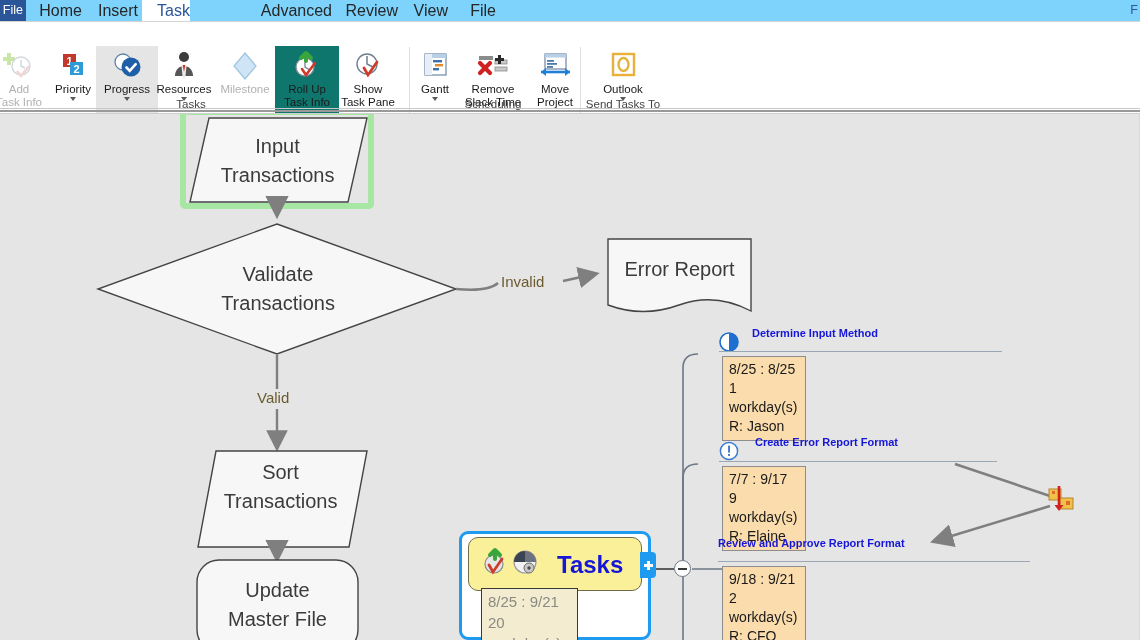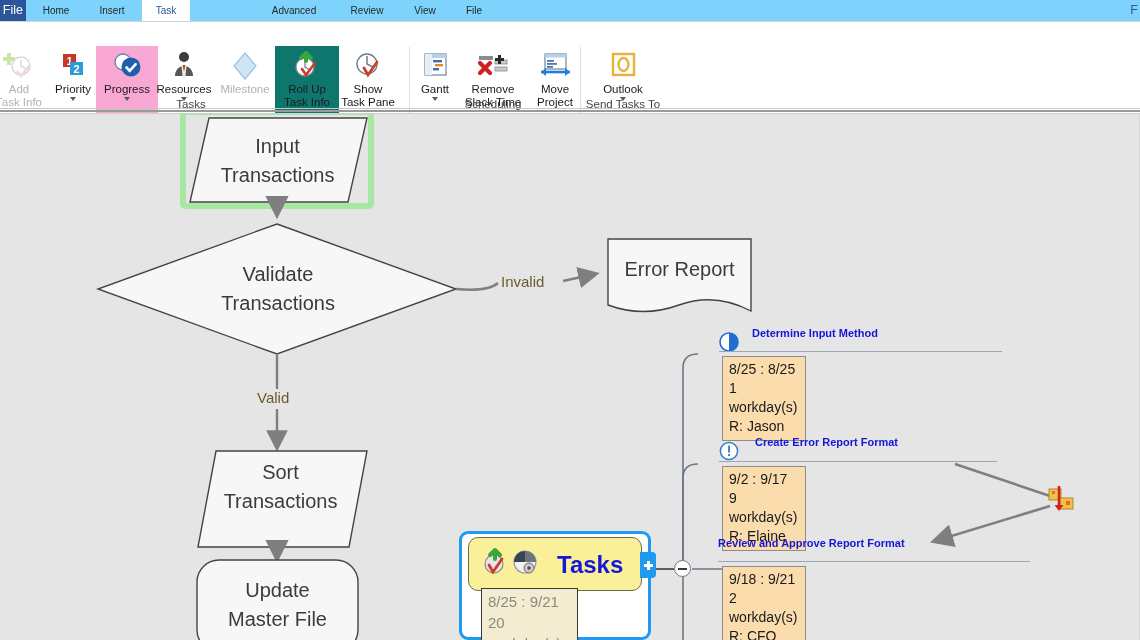--- a/index.html
+++ b/index.html
@@ -11,21 +11,21 @@
   }
   #app { position: relative; width: 1140px; height: 640px; background:#fff; }
 
   
   .tabstrip {
     position:absolute; left:0; top:0; width:1140px; height:21px;
     background:#7dd3fc;
   }
   .tab {
     position:absolute; top:0; height:21px; line-height:21px;
-    font-size:10px; color:#262626; text-align:center; white-space:nowrap;
+    font-size:16px; color:#262626; text-align:right; white-space:nowrap;
     cursor:default;
   }
   .tab.file {
     left:-14px; width:40px; background:#2a5699; color:#ffffff; text-align:right;
     padding-right:3px; font-size:12.5px;
   }
   .tab.active { color:#2a5699; background:#ffffff; }
   .tab-far-right {
     position:absolute; right:2px; top:0; height:21px; line-height:21px;
     font-size:12.5px; color:#2a5699;
@@ -52,21 +52,21 @@
   .rbtn {
     position:absolute; top:24px; width:62px; height:72px;
     text-align:center; cursor:default;
   }
   .rbtn .glyph { display:block; height:34px; margin-top:3px; }
   .rbtn .lbl {
     display:block; font-size:11.5px; line-height:13px; color:#1a1a1a;
     white-space:pre-line;
   }
   .rbtn.disabled .lbl { color:#b1b1b1; }
-  .rbtn.hl { background:#f9a8d4; }
+  .rbtn.hl { background:#e5e5e5; }
   .rbtn.sel { background:#0f766e; }
   .caret {
     display:block; width:0;height:0;margin:1px auto 0;
     border-left:3.5px solid transparent;border-right:3.5px solid transparent;
     border-top:4px solid #5a5a5a;
   }
 
   
   .canvas {
     position:absolute; left:0; top:114px; width:1140px; height:526px;
@@ -376,21 +376,21 @@
 
     <div style="position:absolute;left:719px;top:327px;">
       <svg width="20" height="20" viewBox="0 0 20 20">
         <circle cx="10" cy="10" r="8.6" fill="#ffffff" stroke="#3a7bd0" stroke-width="1.5"></circle>
         <rect x="9.1" y="4.6" width="1.9" height="7" fill="#3a7bd0"></rect>
         <rect x="9.1" y="13" width="1.9" height="2" fill="#3a7bd0"></rect>
       </svg>
     </div>
     <div class="task-title" style="left:755px;top:322px;">Create Error Report Format</div>
     <div style="position:absolute;left:719px;top:347px;width:278px;height:1px;background:#9aa7b5;"></div>
-    <div class="task-box" style="left:722px;top:352px;width:84px;"><span>9/2 : 9/17</span><br><span>9 workday(s)</span><br><span>R: Elaine</span></div>
+    <div class="task-box" style="left:722px;top:352px;width:84px;"><span>7/7 : 9/17</span><br><span>9 workday(s)</span><br><span>R: Elaine</span></div>
 
     <div class="task-title" style="left:718px;top:423px;">Review and Approve Report Format</div>
     <div style="position:absolute;left:718px;top:447px;width:312px;height:1px;background:#9aa7b5;"></div>
     <div class="task-box" style="left:722px;top:452px;width:84px;"><span>9/18 : 9/21</span><br><span>2 workday(s)</span><br><span>R: CFO</span></div>
 
     <div class="collapse-circle" style="left:674px;top:446px;"></div>
 
     <div class="tasks-node-sel" style="left:459px;top:417px;width:192px;height:109px;"></div>
     <div class="tasks-node-inner" style="left:468px;top:423px;width:174px;height:54px;"></div>
     <div style="position:absolute;left:481px;top:433px;">

